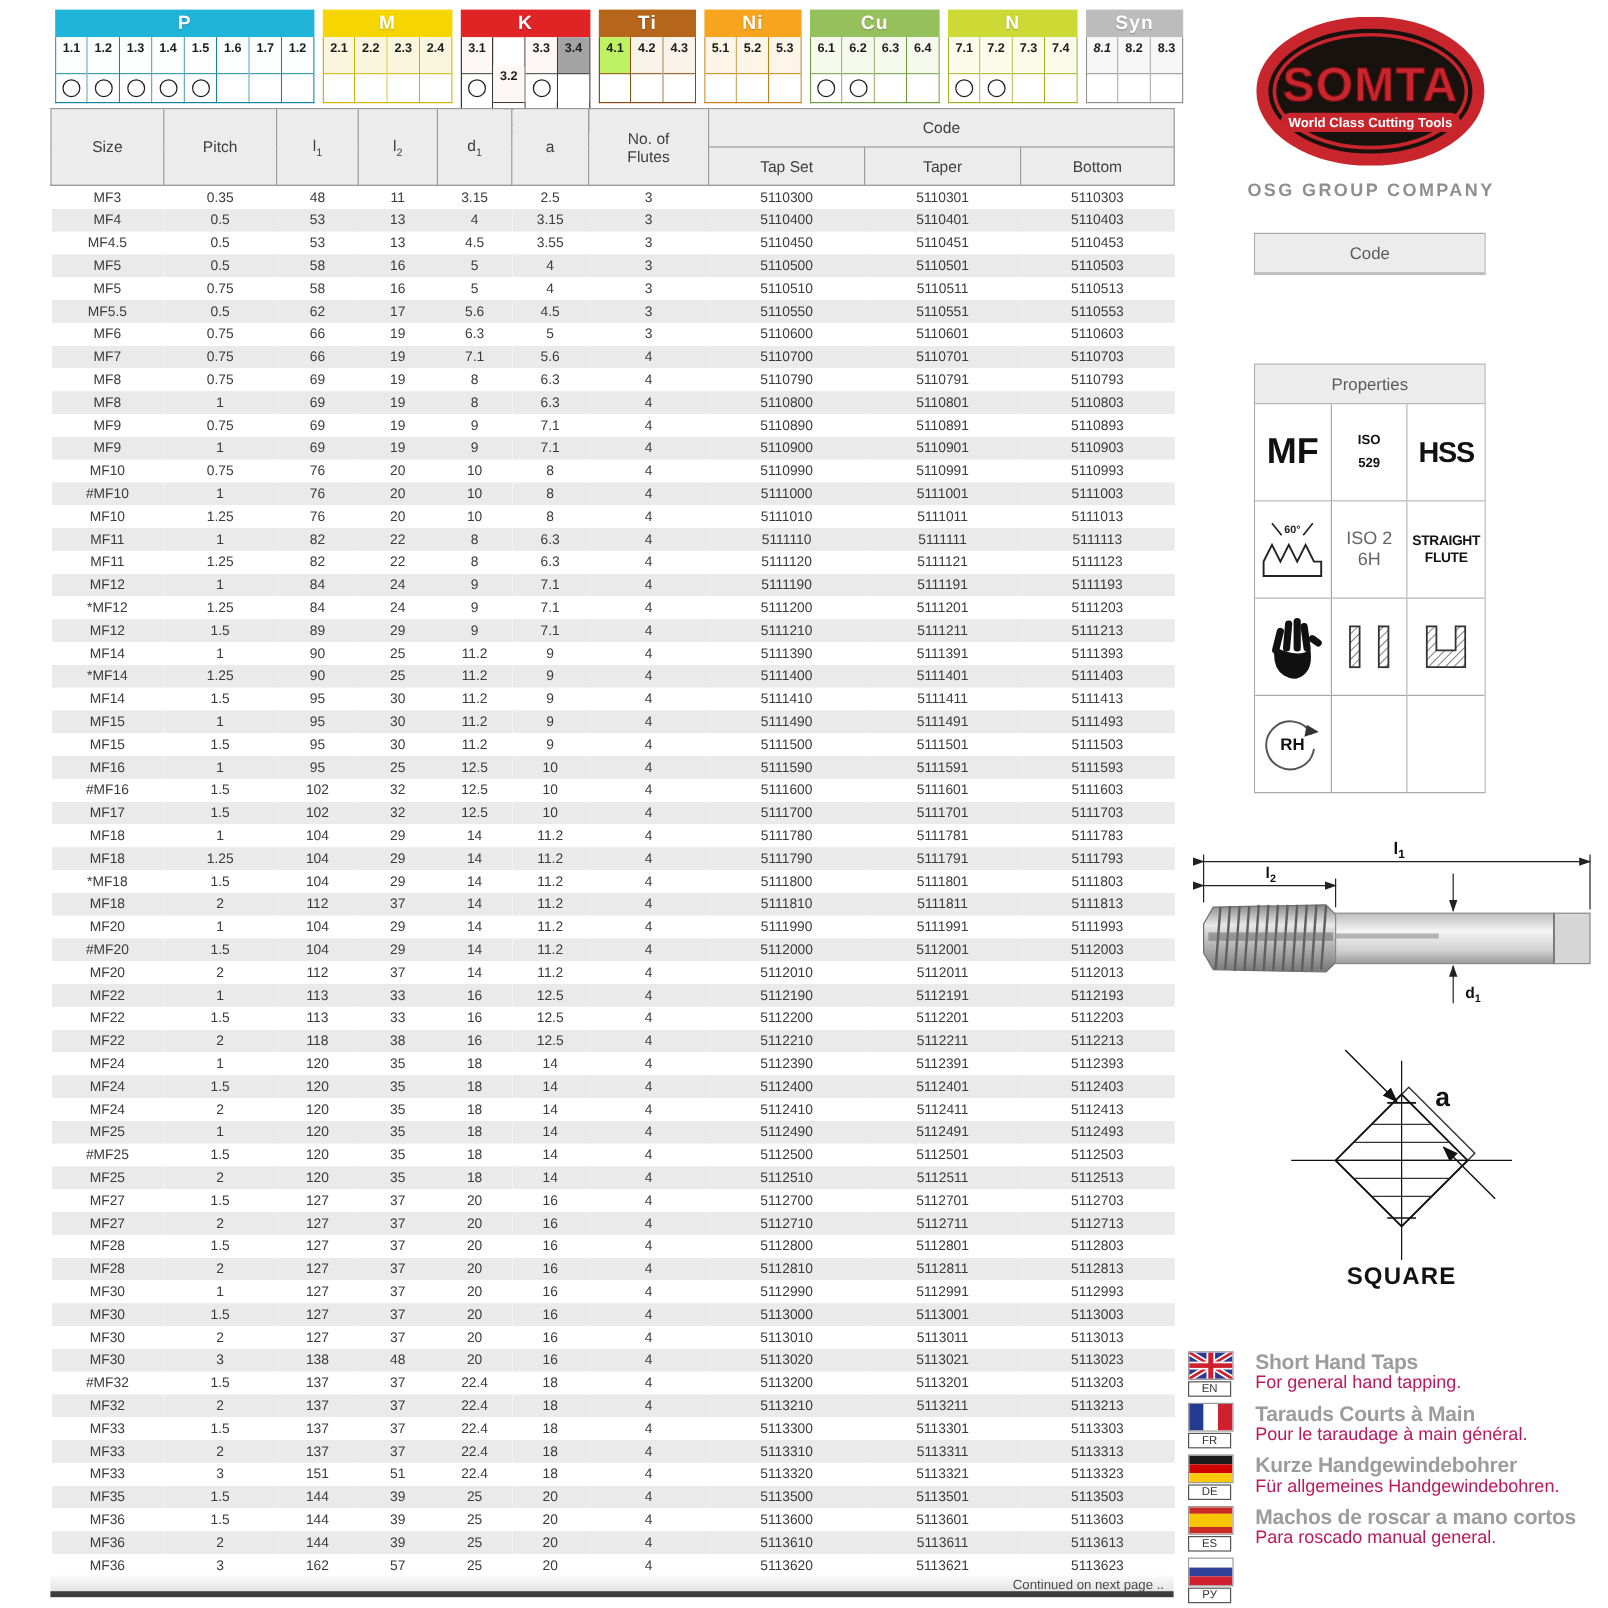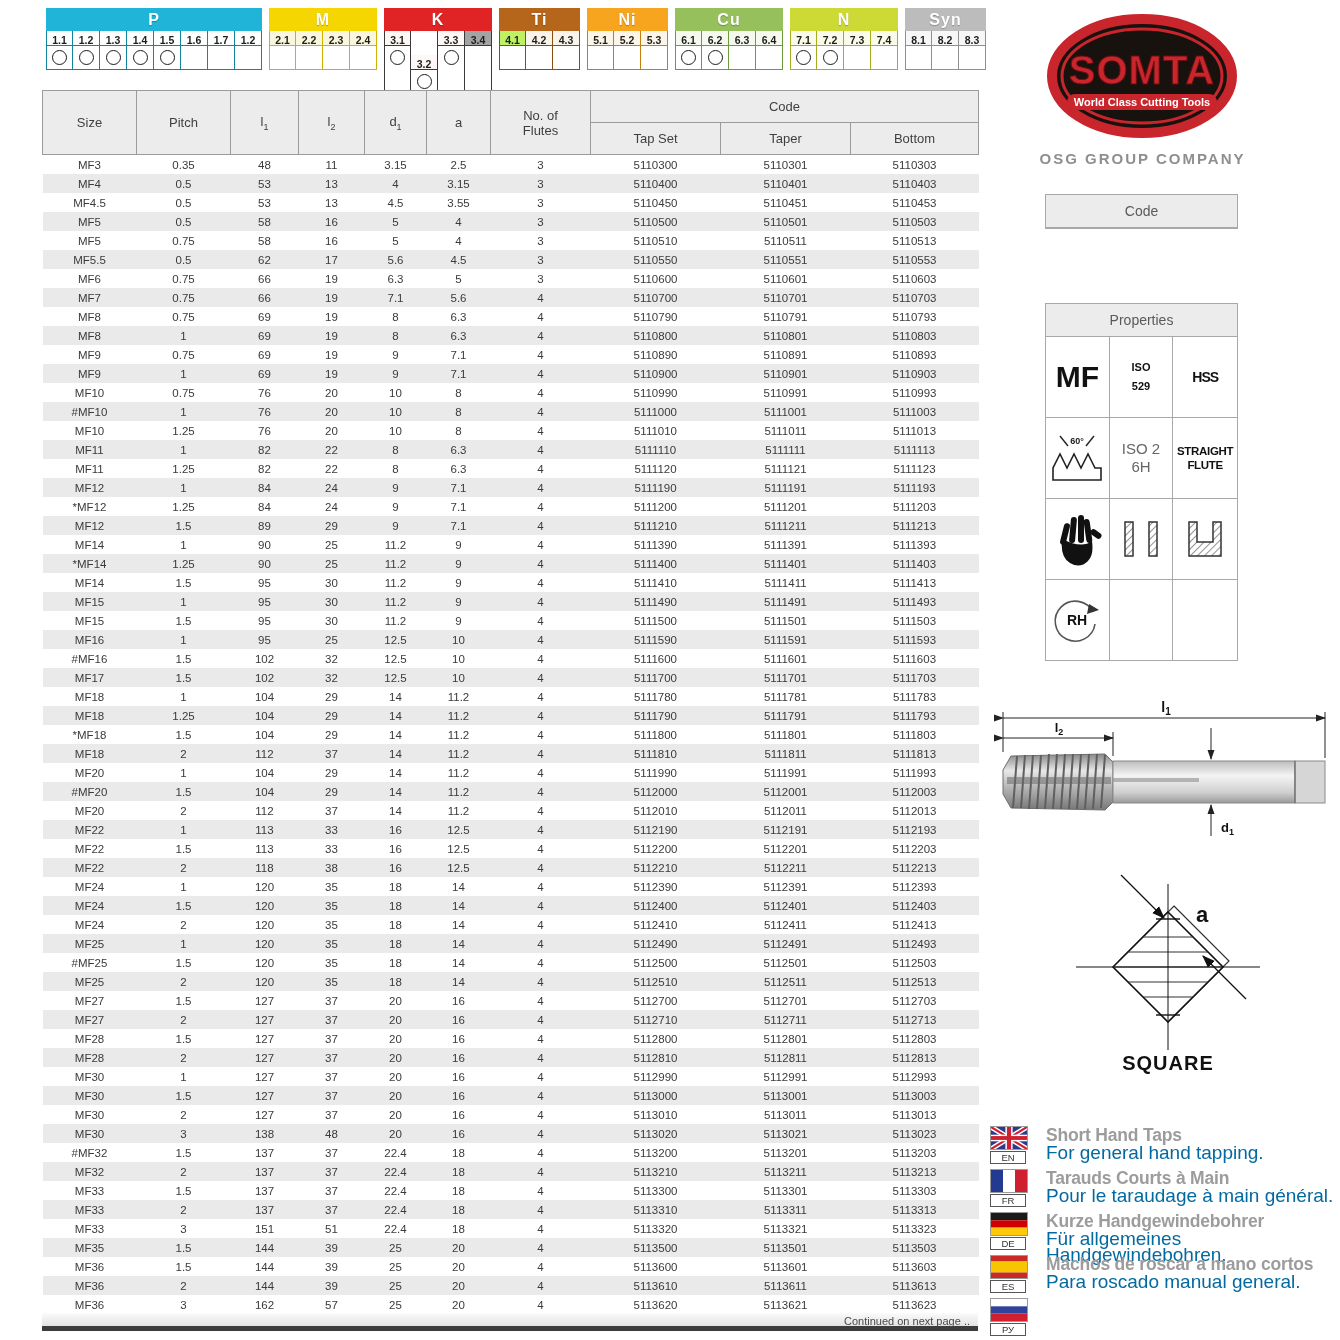--- a/index.html
+++ b/index.html
@@ -7,21 +7,21 @@
         font-family:"Liberation Sans",sans-serif;color:#333;}
 
   
   .strip{position:absolute;left:46px;top:8px;display:flex;gap:7px;}
   .mat-section{display:flex;flex-direction:column;}
   .mat-head{height:23px;line-height:23px;text-align:center;color:#fff;font-weight:bold;
             font-size:16px;letter-spacing:1px;text-shadow:0 1px 1px rgba(0,0,0,.25);}
   .mat-cells{display:flex;}
   .mat-cell{width:27px;box-sizing:border-box;border-right:1px solid;border-bottom:1px solid;}
   .mat-cell:first-child{border-left:1px solid;}
-  .mat-num{height:15px;line-height:19px;text-align:center;font-size:10.5px;font-weight:bold;
+  .mat-num{height:31px;line-height:19px;text-align:center;font-size:10.5px;font-weight:bold;
            color:#1d1d1d;border-bottom:1px solid;box-sizing:border-box;}
   .mat-mark{height:23px;display:flex;align-items:center;justify-content:center;background:#fff;}
   .mat-circle{width:13px;height:13px;border:1.6px solid #1c1c1c;border-radius:50%;background:#fff;}
 
   
   .spec-table{position:absolute;left:42px;top:90px;border-collapse:collapse;table-layout:fixed;
               width:936px;}
   .spec-table th{background:#ececec;border:1px solid #9b9b9b;font-weight:normal;
                  font-size:13px;color:#3f3f3f;height:31px;padding:0;text-align:center;}
   .spec-table td{font-size:11.5px;color:#3a3a3a;text-align:center;height:19px;padding:0;
@@ -60,21 +60,21 @@
 
   
   .langs{position:absolute;left:990px;top:1126px;width:348px;}
   .lang-row{display:flex;margin-bottom:3px;height:40px;}
   .lang-flag-col{width:46px;flex:0 0 46px;display:flex;flex-direction:column;align-items:flex-start;}
   .flag{width:38px;height:24px;border:1px solid #9a9a9a;box-sizing:border-box;display:block;}
   .lang-code{width:36px;height:13px;border:1px solid #555;box-sizing:border-box;margin-top:1px;
              font-size:9.5px;line-height:11px;text-align:center;color:#333;background:#fff;}
   .lang-text{padding-left:10px;}
   .lang-title{font-size:17.5px;font-weight:bold;color:#9c9c9c;line-height:19px;letter-spacing:-.2px;}
-  .lang-sub{font-size:19px;color:#0369a1;line-height:16px;}
+  .lang-sub{font-size:15px;color:#be185d;line-height:16px;}
 </style>
 </head>
 <body>
 
 <div class="page">
 
   <div class="strip">
       <div class="mat-section">
         <div class="mat-head" style="background: rgb(31, 180, 216);">P</div>
         <div class="mat-cells">
@@ -250,21 +250,21 @@
           </div>
           <div class="mat-cell" style="border-color: rgb(163, 173, 30);">
             <div class="mat-num" style="background: rgb(250, 251, 232); border-color: rgb(163, 173, 30);">7.4</div>
             <div class="mat-mark"></div>
           </div>
         </div>
       </div>
       <div class="mat-section">
         <div class="mat-head" style="background: rgb(188, 188, 188);">Syn</div>
         <div class="mat-cells">
-          <div class="mat-cell" style="border-color: rgb(143, 143, 143);">
+          <div class="mat-cell" style="border-color: rgb(143, 143, 143); font-style: italic;">
             <div class="mat-num" style="background: rgb(247, 247, 247); border-color: rgb(143, 143, 143);">8.1</div>
             <div class="mat-mark"></div>
           </div>
           <div class="mat-cell" style="border-color: rgb(143, 143, 143);">
             <div class="mat-num" style="background: rgb(247, 247, 247); border-color: rgb(143, 143, 143);">8.2</div>
             <div class="mat-mark"></div>
           </div>
           <div class="mat-cell" style="border-color: rgb(143, 143, 143);">
             <div class="mat-num" style="background: rgb(247, 247, 247); border-color: rgb(143, 143, 143);">8.3</div>
             <div class="mat-mark"></div>
@@ -1057,21 +1057,21 @@
     <div class="panel-head">Properties</div>
     <div class="props-grid">
       <div class="pcell">
         <span class="pc-xl">MF</span>
       </div>
       <div class="pcell">
         <span class="pc-lg">ISO</span>
         <span class="pc-lg">529</span>
       </div>
       <div class="pcell">
-        <span class="pc-lg" style="font-size:14px;letter-spacing:-1px;">HSS</span>
+        <span class="pc-lg" style="font-size:24px;letter-spacing:-1px;">HSS</span>
       </div>
       <div class="pcell">
         <svg width="58" height="52" viewBox="0 0 58 52">
           <text x="29" y="12" text-anchor="middle" font-size="9" font-weight="bold" fill="#222" font-family="Liberation Sans, sans-serif">60°</text>
           <line x1="12" y1="4" x2="20" y2="14" stroke="#222" stroke-width="1.4"></line>
           <line x1="46" y1="4" x2="38" y2="14" stroke="#222" stroke-width="1.4"></line>
           <path d="M5,48 L5,36 L12,22 L19,36 L26,22 L33,36 L40,22 L47,36 L53,36 L53,48 Z" fill="none" stroke="#222" stroke-width="1.6"></path>
         </svg>
       </div>
       <div class="pcell">

